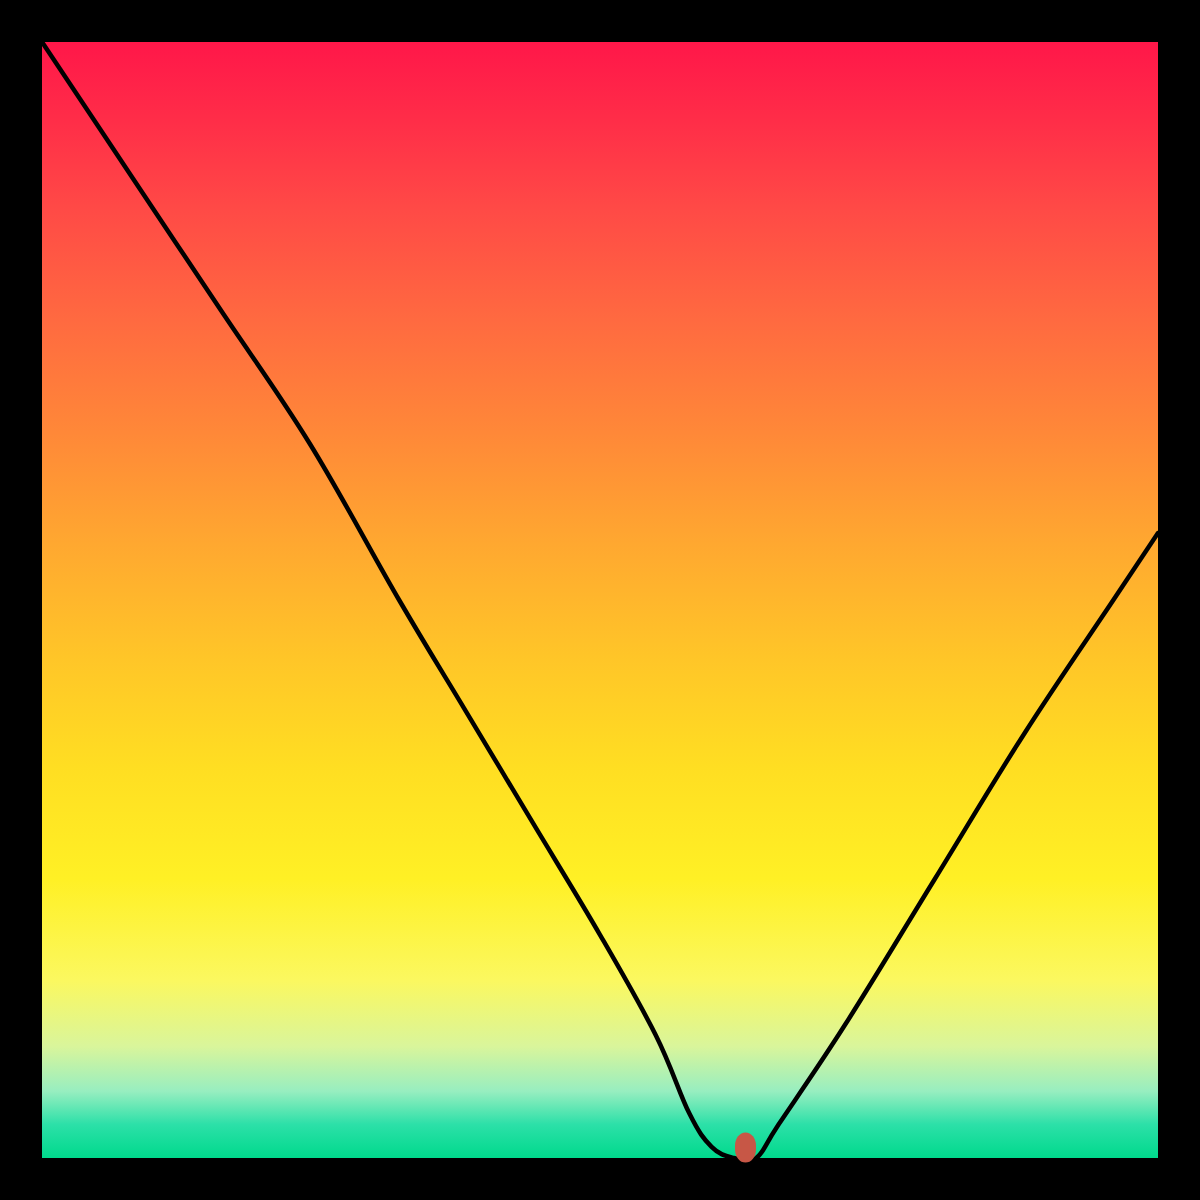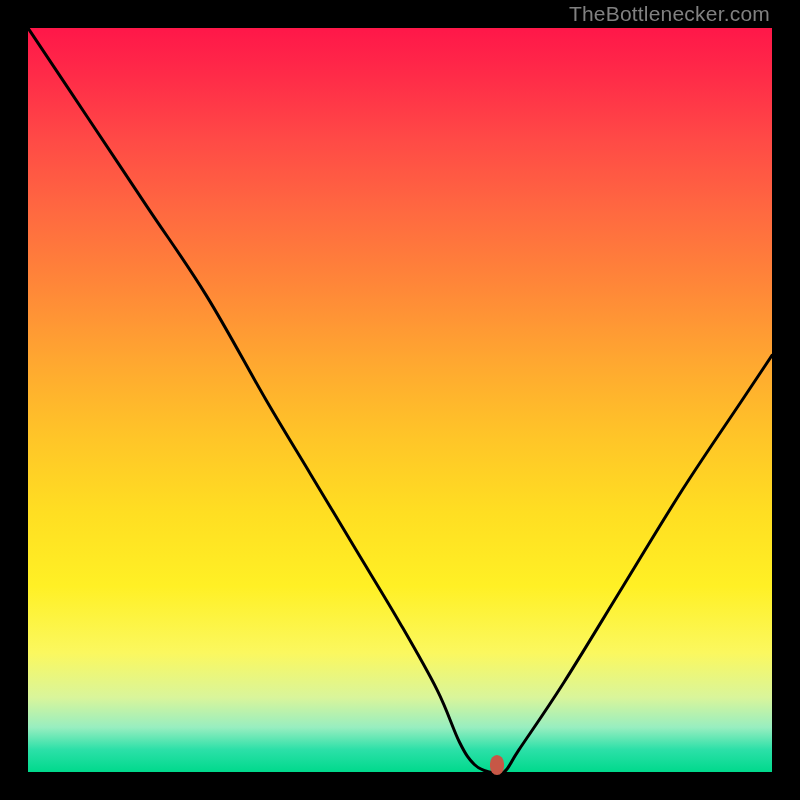--- a/index.html
+++ b/index.html
@@ -66,21 +66,20 @@
     border-radius: 8px / 10px;
     background: #c75746;
     transform: translate(-50%, -50%);
   }
 </style>
 </head>
 <body>
 
 <div class="frame">
 
-  <div class="watermark">TheBottlenecker.com</div>
 
   <div class="plot">
     <svg class="curve" viewBox="0 0 744 744" preserveAspectRatio="none">
       <path d="M 0 0 C 10.7136 16.070399999999996, 38.092800000000004 57.13919999999998, 59.52 89.27999999999997 C 80.94720000000001 121.42079999999996, 97.61280000000001 146.41919999999993, 119.04 178.55999999999995 C 140.4672 210.70079999999996, 157.1328 233.02079999999995, 178.56 267.84 C 199.9872 302.6592, 219.33120000000002 339.8592, 238.08 372 C 256.8288 404.1408, 266.6496 419.616, 282.72 446.4 C 298.79040000000003 473.18399999999997, 311.2896 494.01599999999996, 327.36 520.8 C 343.4304 547.584, 357.2688 569.7552000000001, 372 595.2 C 386.7312 620.6448, 398.48640000000006 640.7328, 409.20000000000005 662.16 C 419.91360000000003 683.5871999999999, 424.824 700.848, 431.52 714.24 C 438.21599999999995 727.6320000000001, 441.04319999999996 731.2031999999999, 446.4 736.56 C 451.7568 741.9168, 455.92319999999995 742.6608, 461.28 744 C 466.6368 745.3392, 470.8032 748.0176, 476.16 744 C 481.51680000000005 739.9824, 480.32640000000004 737.7503999999999, 491.04 721.68 C 501.7536 705.6096, 516.9312 684.1824, 535.68 654.72 C 554.4287999999999 625.2576, 573.7728000000001 592.8192, 595.2 558 C 616.6272 523.1808, 633.2928 494.76, 654.72 461.28 C 676.1472 427.79999999999995, 698.1696000000001 396.1056, 714.24 372 C 730.3104 347.8944, 738.6432 335.3952, 744 327.35999999999996" fill="none" stroke="#000" stroke-width="3" stroke-linecap="round" stroke-linejoin="round"></path>
     </svg>
     <div class="marker" style="left: 468.72px; top: 736.56px;"></div>
   </div>
 
 </div>
 

